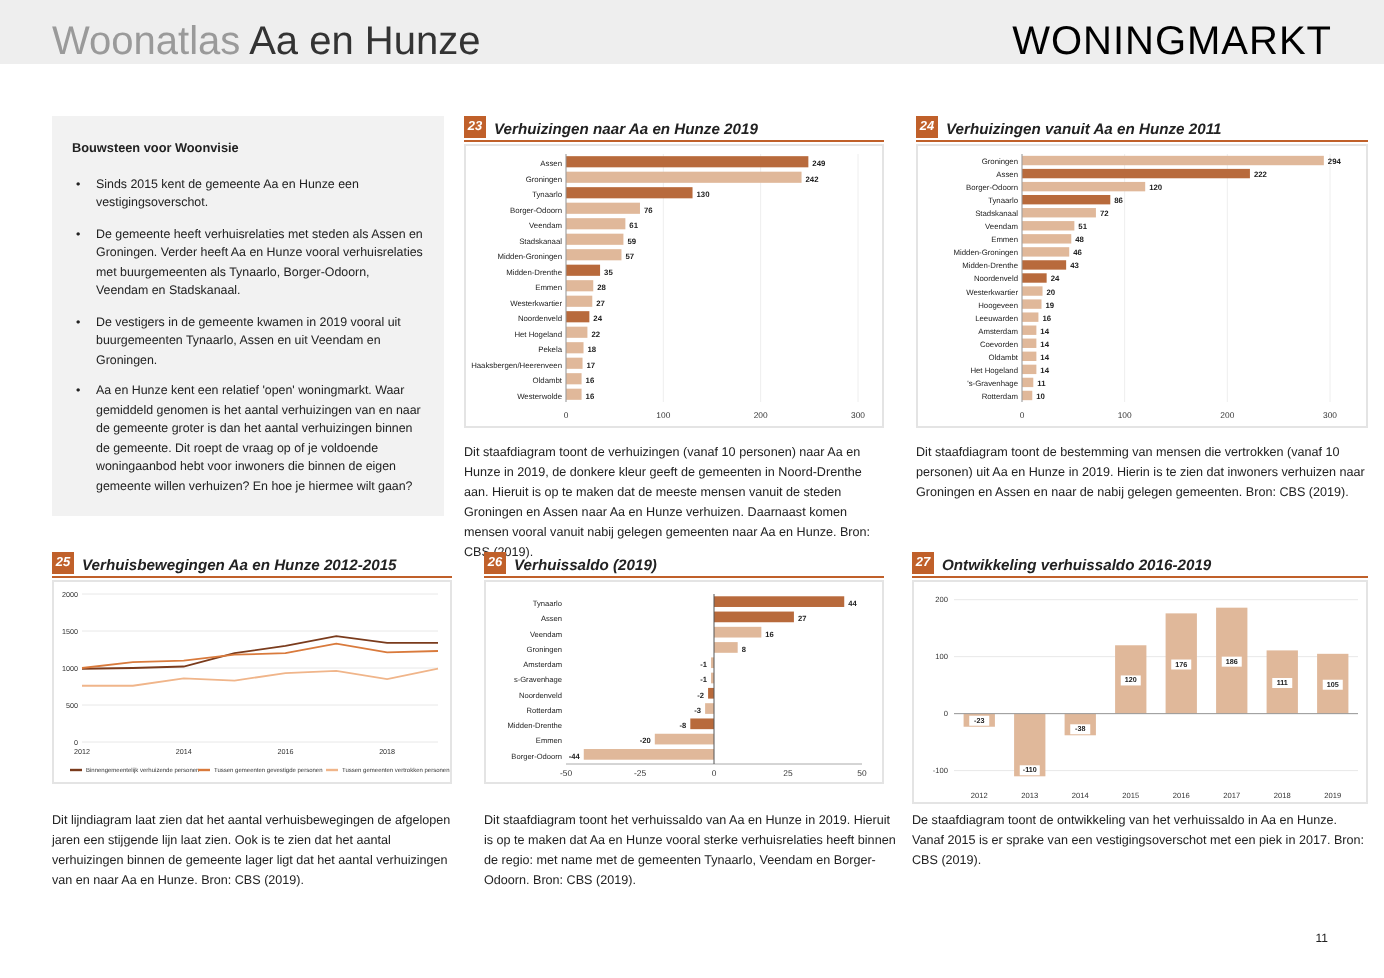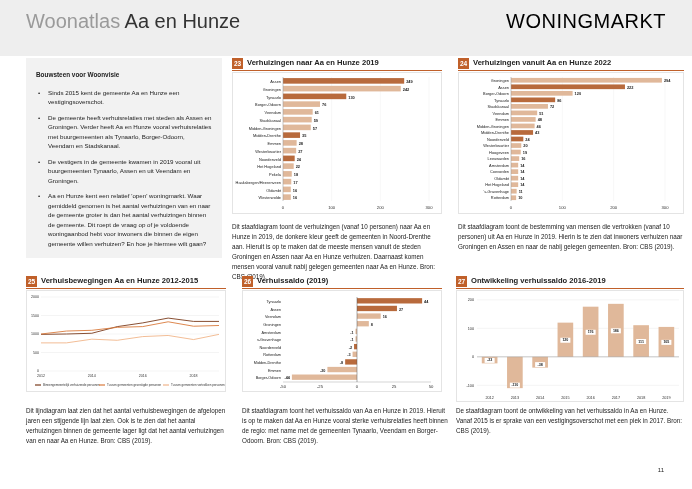--- a/index.html
+++ b/index.html
@@ -1,27 +1,27 @@
 <!DOCTYPE html>
 <html><head>
 <meta charset="utf-8">
 <style>
   * { box-sizing: border-box; margin: 0; padding: 0; }
   body { width: 692px; height: 489px; background: #ffffff; font-family: "Liberation Sans", sans-serif; color: #222; position: relative; overflow: hidden; }
-  .header { position: absolute; left: 0; top: 0; width: 692px; height: 56px; background: #eeeeee; text-align: right; }
+  .header { position: absolute; left: 0; top: 0; width: 692px; height: 32px; background: #eeeeee; text-align: right; }
   .header .title { position: absolute; left: 26px; top: 10px; font-size: 20px; color: #333; }
   .header .title .light { color: #9a9a9a; }
   .header .right { position: absolute; right: 26px; top: 10px; font-size: 20px; letter-spacing: 0.5px; color: #000000; }
   .panel { position: absolute; }
   .intro { left: 26px; top: 58px; width: 196px; height: 200px; background: #f2f2f2; padding: 12px 10px 8px 10px; font-size: 6.2px; line-height: 9.5px; }
   .intro h4 { font-size: 6.4px; font-weight: bold; margin-bottom: 8px; }
   .intro ul { list-style: none; }
   .intro li { position: relative; padding-left: 12px; margin-bottom: 6px; }
   .intro li::before { content: "•"; position: absolute; left: 2px; top: 0; }
-  .ctitle { position: absolute; display: flex; align-items: flex-start; font-size: 7.6px; font-weight: bold; color: #222; }
+  .ctitle { position: absolute; display: flex; align-items: flex-end; font-size: 7.6px; font-weight: bold; color: #222; font-style: italic; }
   .ctitle .num { display: inline-block; width: 11px; height: 11px; background: #c0602a; color: #fff; font-size: 6.5px; text-align: center; line-height: 11px; margin-right: 4px; font-weight: bold; }
   .ctitle .rule { position: absolute; left: 0; top: 12px; height: 1px; background: #c0602a; }
   .chartbox { position: absolute; border: 1px solid #e4e4e4; background: #fff; }
   .desc { position: absolute; font-size: 6.3px; line-height: 10px; color: #222; }
   svg text { font-family: "Liberation Sans", sans-serif; }
   .pagenum { position: absolute; right: 28px; bottom: 16px; font-size: 6px; color: #222; }
 </style>
 </head>
 <body>
 
@@ -103,21 +103,21 @@
       <text x="48" y="126.315" font-size="3.9" text-anchor="end" fill="#222">Westerwolde</text>
       <rect x="50" y="121.335" width="7.786666666666669" height="5.58" fill="#e0b89a"></rect>
       <text x="59.78666666666667" y="126.315" font-size="3.9" font-weight="bold" fill="#222">16</text>
       <line x1="50" y1="4" x2="50" y2="128" stroke="#999" stroke-width="0.5"></line>
     </svg>
 </div>
 <div class="desc" style="left:232px;top:222px;width:212px;">Dit staafdiagram toont de verhuizingen (vanaf 10 personen) naar Aa en Hunze in 2019, de donkere kleur geeft de gemeenten in Noord-Drenthe aan. Hieruit is op te maken dat de meeste mensen vanuit de steden Groningen en Assen naar Aa en Hunze verhuizen. Daarnaast komen mensen vooral vanuit nabij gelegen gemeenten naar Aa en Hunze. Bron: CBS (2019).</div>
 
 <div class="ctitle" style="left:458px;top:58px;width:226px;">
   <span class="num">24</span>
-  <span>Verhuizingen vanuit Aa en Hunze 2022</span>
+  <span>Verhuizingen vanuit Aa en Hunze 2011</span>
   <span class="rule" style="width:226px;"></span>
 </div>
 <div class="chartbox" style="left:458px;top:72px;width:226px;height:142px;">
   <svg id="svg24" width="226" height="142">
       <line x1="52" y1="4" x2="52" y2="128" stroke="#eee" stroke-width="0.5"></line>
       <text x="52" y="136" font-size="4.2" text-anchor="middle" fill="#333">0</text>
       <line x1="103.33333333333333" y1="4" x2="103.33333333333333" y2="128" stroke="#eee" stroke-width="0.5"></line>
       <text x="103.33333333333333" y="136" font-size="4.2" text-anchor="middle" fill="#333">100</text>
       <line x1="154.66666666666666" y1="4" x2="154.66666666666666" y2="128" stroke="#eee" stroke-width="0.5"></line>
       <text x="154.66666666666666" y="136" font-size="4.2" text-anchor="middle" fill="#333">200</text>

